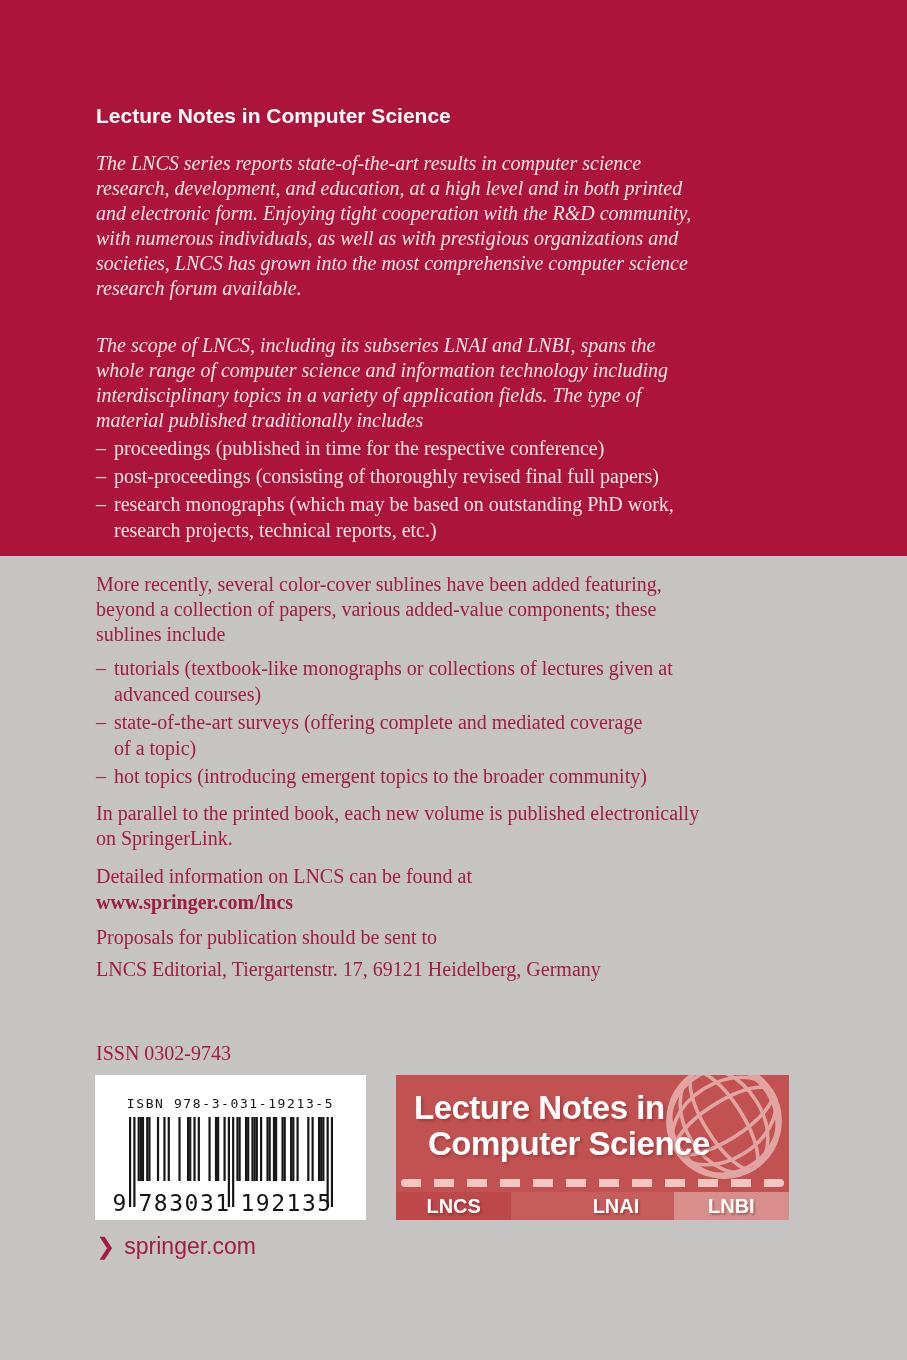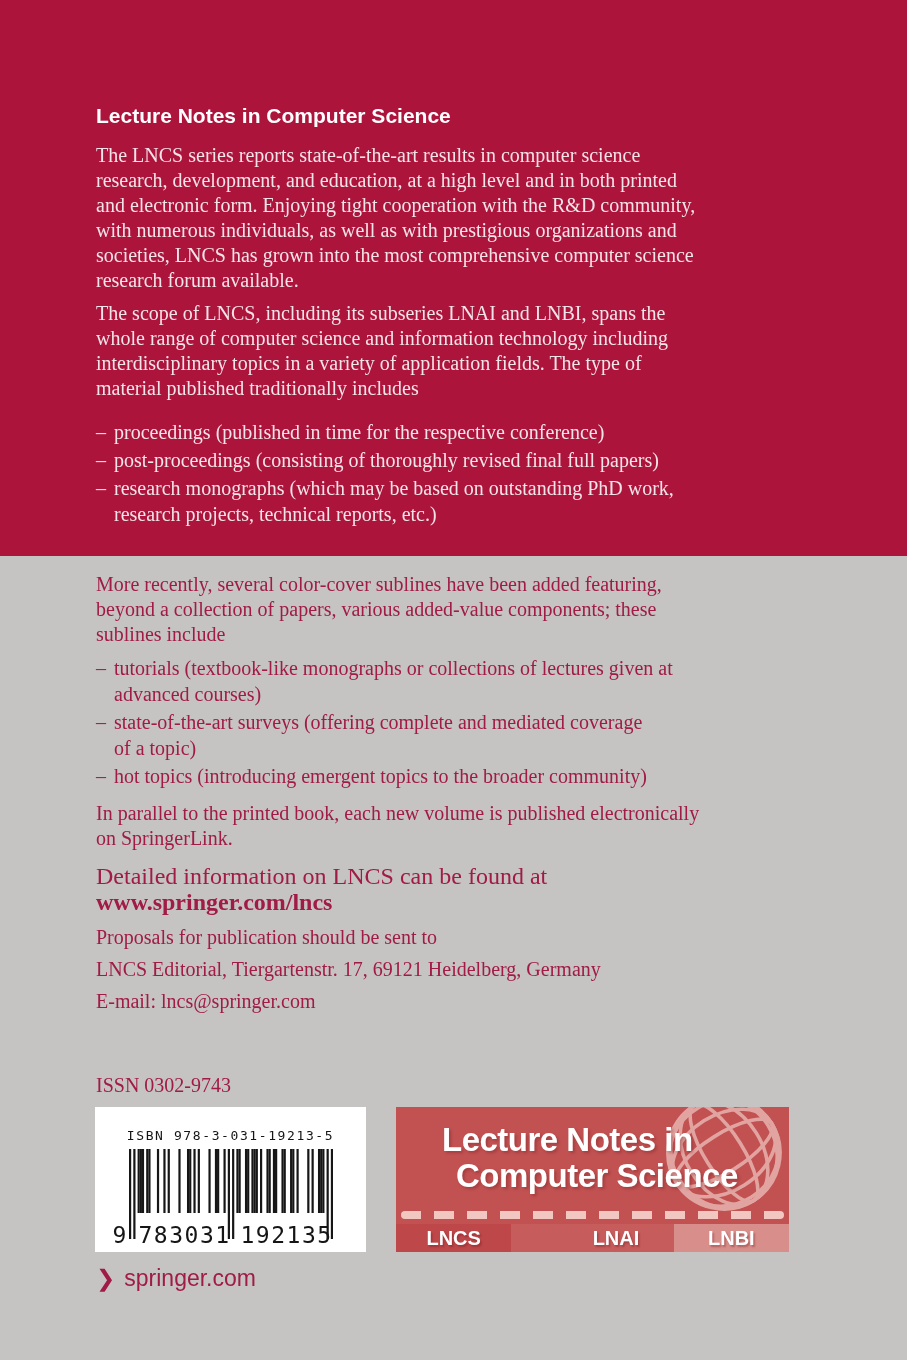--- a/index.html
+++ b/index.html
@@ -18,46 +18,46 @@
   body{width:907px;margin:0 auto;font-family:"Liberation Serif",serif;}
   .cover{position:relative;width:907px;height:1360px;background:var(--bottom-bg);overflow:hidden;}
 
   
   .top-section{
     height:556px;background:var(--top-bg);
     padding:104px 100px 0 96px;overflow:hidden;
   }
   .top-title{
     font-family:"Liberation Sans",sans-serif;font-weight:bold;
-    font-size:21px;color:#FFFFFF;letter-spacing:0px;margin-bottom:15px;
+    font-size:21px;color:#FFFFFF;letter-spacing:0px;margin-bottom:23px;
   }
   .para{color:var(--on-red);font-size:20px;line-height:25px;}
   .pline{display:block;white-space:nowrap;}
-  .top-section .para.p1{margin-bottom:8px;}
-  .top-section .para.p2{margin-bottom:18px;}
+  .top-section .para.p1{margin-bottom:32px;font-style:italic;}
+  .top-section .para.p2{margin-bottom:2px;font-style:italic;}
 
   ul.dash-list{list-style:none;}
   ul.dash-list li{
     position:relative;padding-left:18px;
     font-size:20px;line-height:26px;margin-bottom:2px;
   }
   .top-section ul.dash-list li{color:var(--on-red);}
   .bottom-section ul.dash-list li{color:var(--accent-text);}
   .dash{position:absolute;left:0;top:0;}
 
   
   .bottom-section{
     height:804px;background:var(--bottom-bg);
     padding:16px 80px 0 96px;color:var(--accent-text);overflow:hidden;
   }
   .bottom-section .para{color:var(--accent-text);}
   .bottom-section .para.p3{margin-bottom:8px;}
   .bottom-section ul.dash-list{margin-bottom:12px;}
   .bottom-section .para.p4{margin-bottom:12px;}
-  .detail-block{font-size:24px;line-height:26px;margin-bottom:10px;}
+  .detail-block{font-size:20px;line-height:26px;margin-bottom:10px;}
   .detail-url{font-weight:bold;}
   .prop-block{font-size:20px;line-height:25px;}
   .prop-block .pl{display:block;margin-bottom:7px;white-space:nowrap;}
   .issn{font-size:20px;margin-top:60px;}
 
   
   .media-row{display:flex;gap:30px;margin-top:10px;margin-left:-1px;}
   .barcode-box{
     width:271px;height:145px;background:#FFFFFF;position:relative;
     flex:none;
@@ -74,21 +74,21 @@
   }
   .bc-d9{left:-16px;}
   .bc-dl{left:10px;width:88px;letter-spacing:1.5px;}
   .bc-dr{left:112px;width:88px;letter-spacing:1.5px;}
 
   .logo-badge{
     width:393px;height:145px;background:var(--badge-bg);
     position:relative;overflow:hidden;flex:none;
     font-family:"Liberation Sans",sans-serif;
   }
-  .badge-title{position:relative;z-index:2;margin-top:15px;color:#FFFFFF;font-weight:bold;margin-left:28px;}
+  .badge-title{position:relative;z-index:2;margin-top:15px;color:#FFFFFF;font-weight:bold;}
   .badge-line{display:block;font-size:33px;line-height:36px;letter-spacing:-0.5px;
     text-shadow:2px 2px 3px rgba(110,25,30,0.35);white-space:nowrap;}
   .badge-line.l1{padding-left:18px;}
   .badge-line.l2{padding-left:32px;}
   .badge-dashes{
     position:absolute;left:5px;right:5px;bottom:33px;height:8px;z-index:2;
     background:repeating-linear-gradient(90deg,var(--badge-dash) 0 20px,transparent 20px 33px);
     border-radius:4px;
   }
   .badge-segments{position:absolute;left:0;right:0;bottom:0;height:28px;display:flex;z-index:2;}
@@ -182,21 +182,20 @@
     </div>
 
     <div class="detail-block">
       <span class="pline">Detailed information on LNCS can be found at</span>
       <span class="pline detail-url">www.springer.com/lncs</span>
     </div>
 
     <div class="prop-block">
       <span class="pl">Proposals for publication should be sent to</span>
       <span class="pl">LNCS Editorial, Tiergartenstr. 17, 69121 Heidelberg, Germany</span>
-      <span class="pl">E-mail: lncs@springer.com</span>
     </div>
 
     <div class="issn">ISSN 0302-9743</div>
 
     <div class="media-row">
 
       <div class="barcode-box">
         <div class="isbn-label">ISBN 978-3-031-19213-5</div>
         <div class="bars-wrap">
           <svg id="barcode-svg" width="204" height="92">

